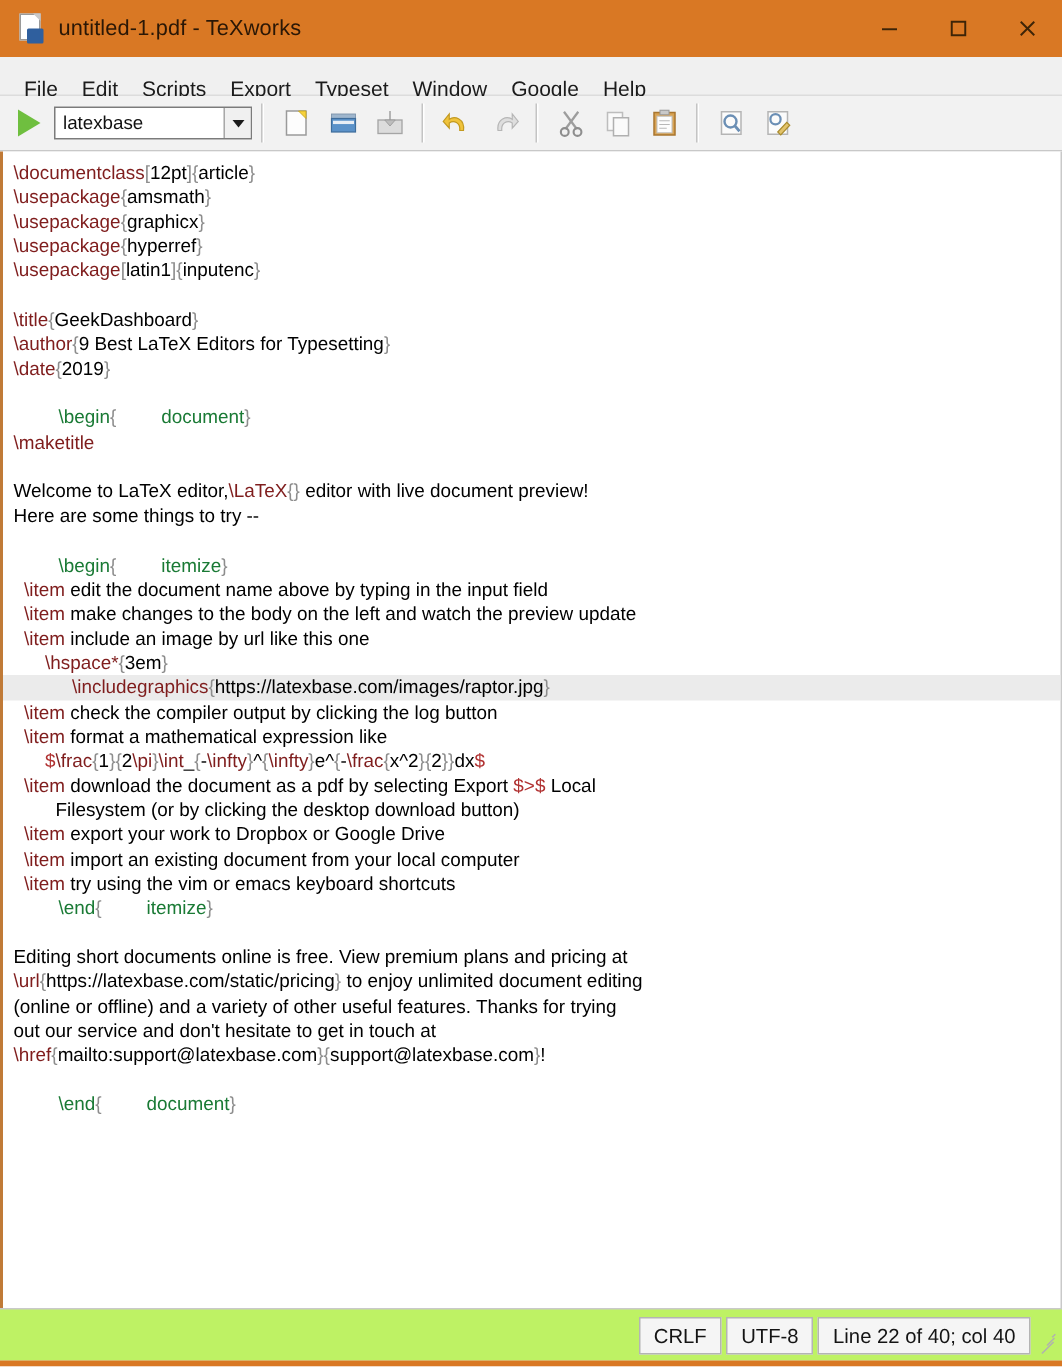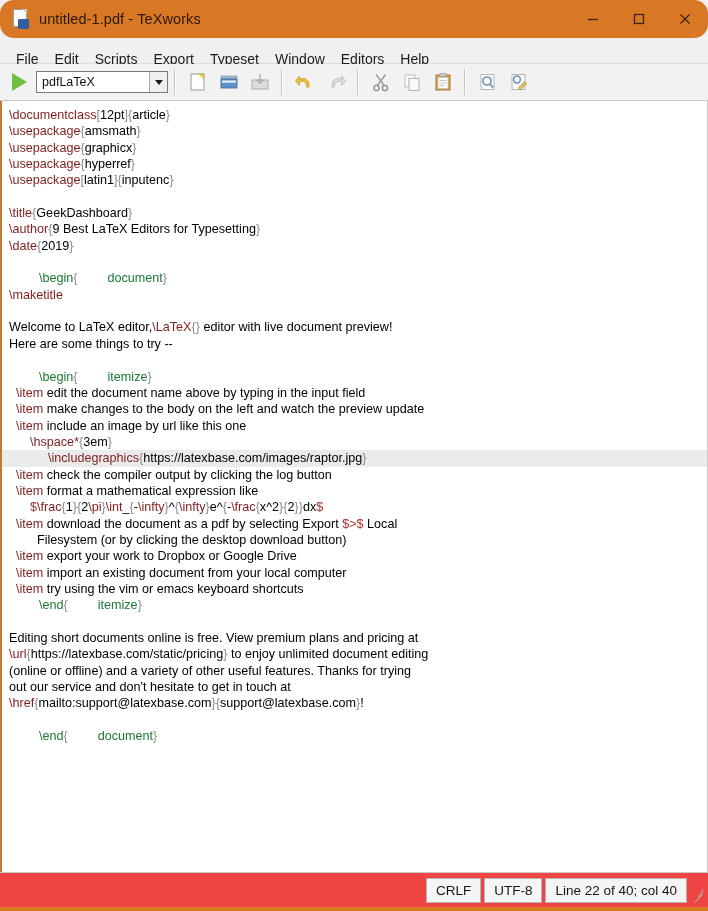--- a/index.html
+++ b/index.html
@@ -19,21 +19,20 @@
   }
 
   
   .titlebar {
     height: 38px;
     background: #d97824;
     display: flex;
     align-items: center;
     flex: 0 0 38px;
     position: relative;
-    border-radius: 14px;
   }
   .title-icon {
     width: 18px; height: 20px;
     margin-left: 12px; margin-right: 9px;
     position: relative;
     flex: 0 0 auto;
   }
   .title-icon .page {
     position: absolute; left: 1px; top: 0;
     width: 14px; height: 18px;
@@ -177,21 +176,21 @@
   }
   .k  { color: #7f1d1d; }        
   .kg { color: #1a7a35; margin-left: 30px; }        
   .br { color: #8d8d8d; }        
   .m  { color: #b03030; }        
 
   
   .statusbar {
     flex: 0 0 35px;
     height: 35px;
-    background: #ef4444;
+    background: #bef264;
     border-top: 1px solid #c9c9c9;
     display: flex;
     align-items: center;
     justify-content: flex-end;
     padding-right: 4px;
   }
   .status-cell {
     border: 1px solid #b4b4b4;
     background: #f5f5f5;
     height: 25px;
@@ -252,32 +251,32 @@
     </div>
   </div>
 
   <div class="menubar">
     <div class="menu-item">File</div>
     <div class="menu-item">Edit</div>
     <div class="menu-item">Scripts</div>
     <div class="menu-item">Export</div>
     <div class="menu-item">Typeset</div>
     <div class="menu-item">Window</div>
-    <div class="menu-item">Editors</div>
+    <div class="menu-item">Google</div>
     <div class="menu-item">Help</div>
   </div>
 
   <div class="toolbar">
 
     <div class="run-btn">
       <div class="play-tri"></div>
     </div>
 
     <div class="engine-select">
-      <span class="val">pdfLaTeX</span>
+      <span class="val">latexbase</span>
       <span class="arrow-box">
           <i class="caret-down"></i>
         </span>
     </div>
 
     <div class="tb-sep"></div>
 
     <div class="tb-icon">
       <svg width="22" height="22" viewBox="0 0 22 22">
         <rect x="4" y="3" width="13" height="16" fill="#fdfdfd" stroke="#9a9a9a" stroke-width="1"></rect>

